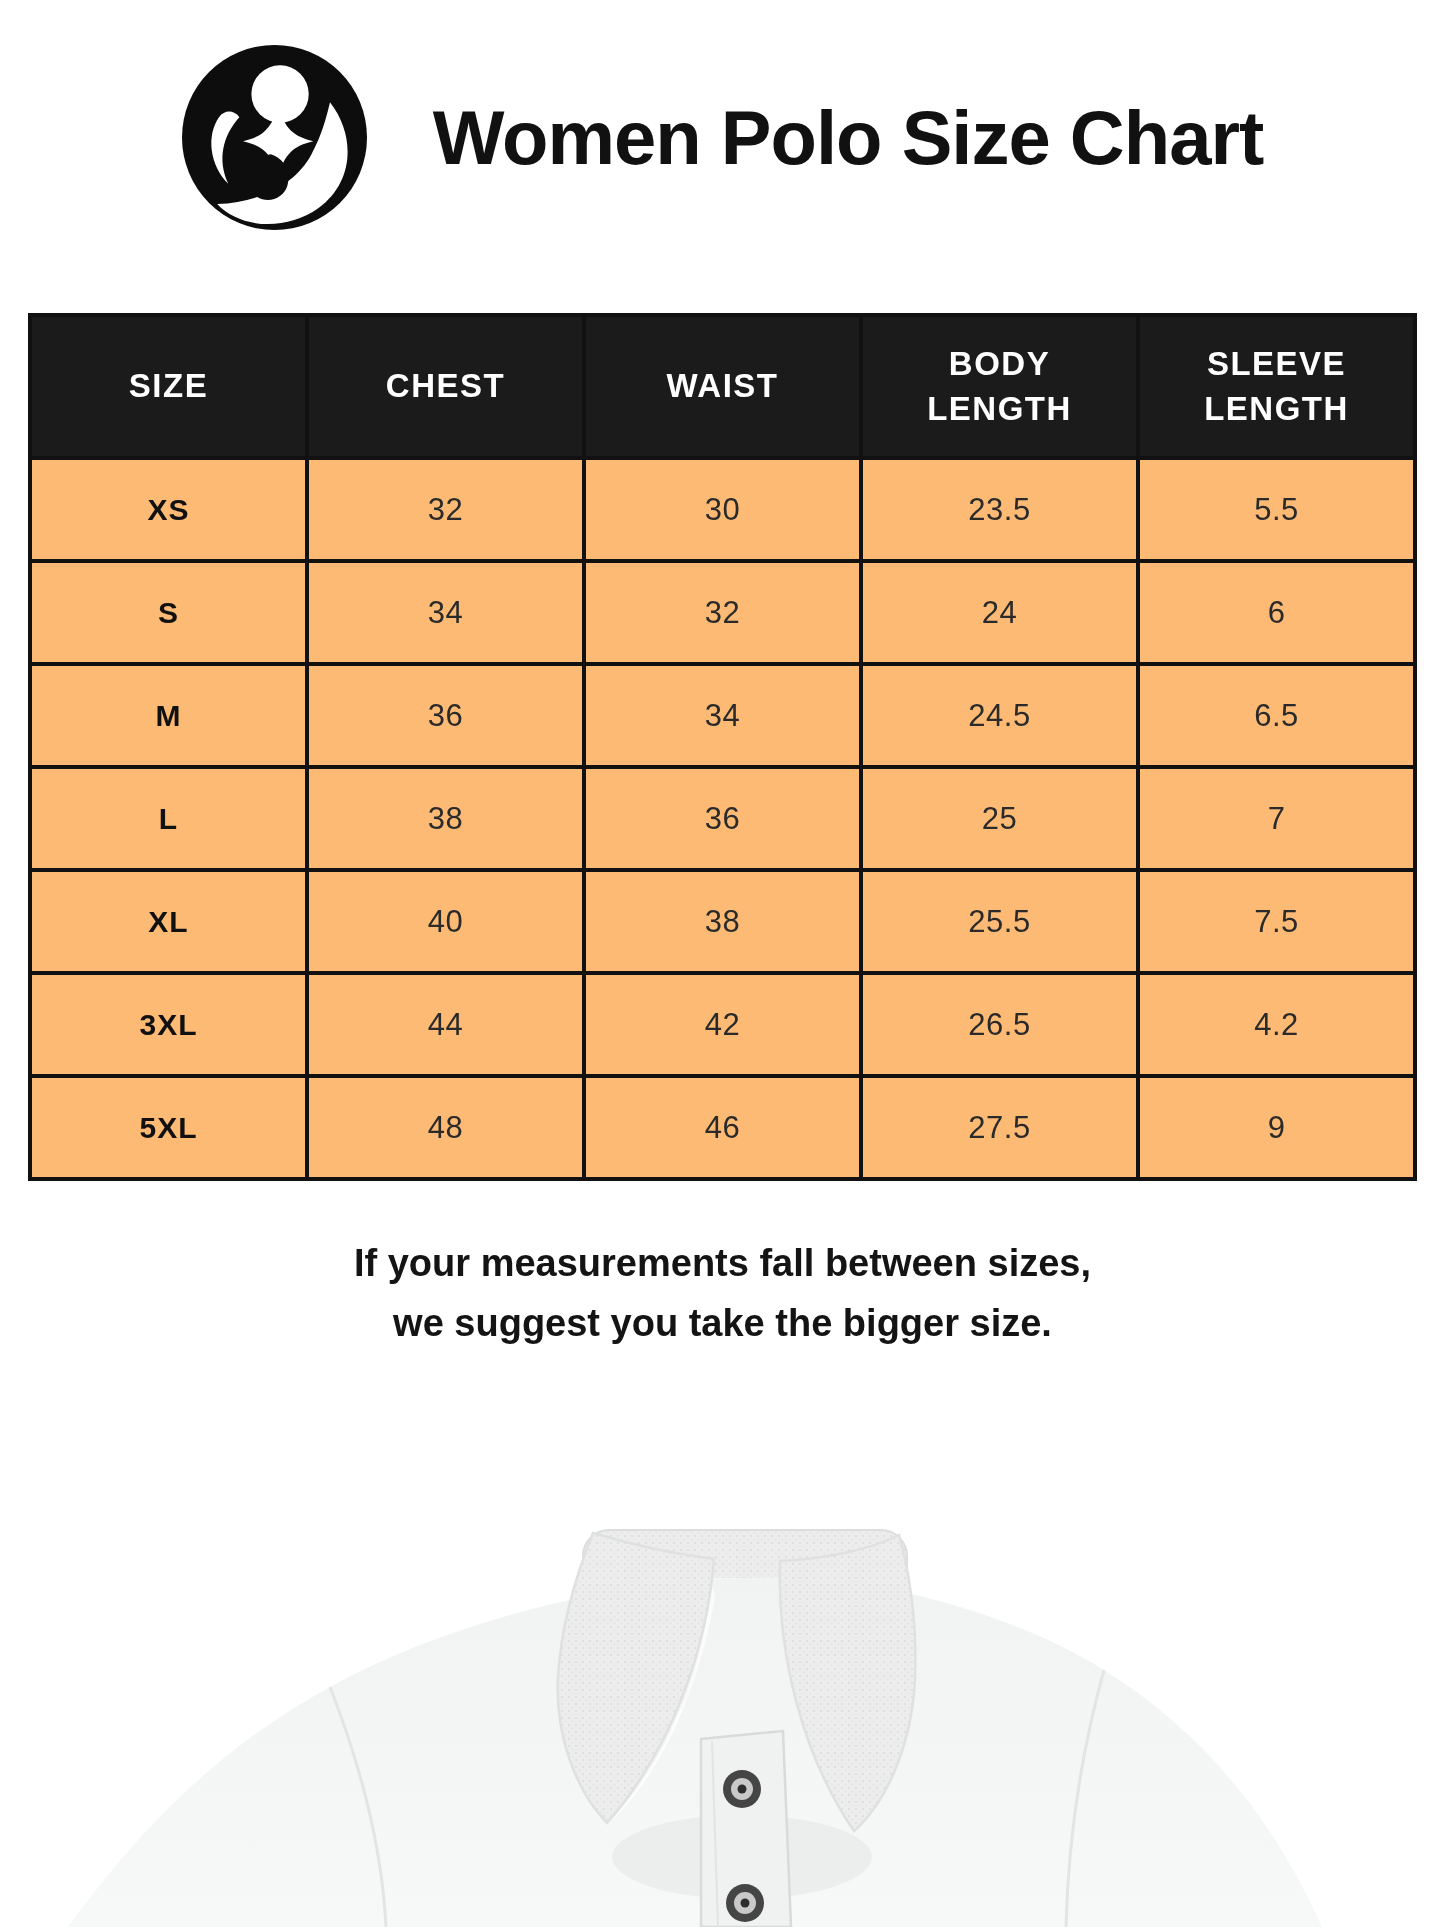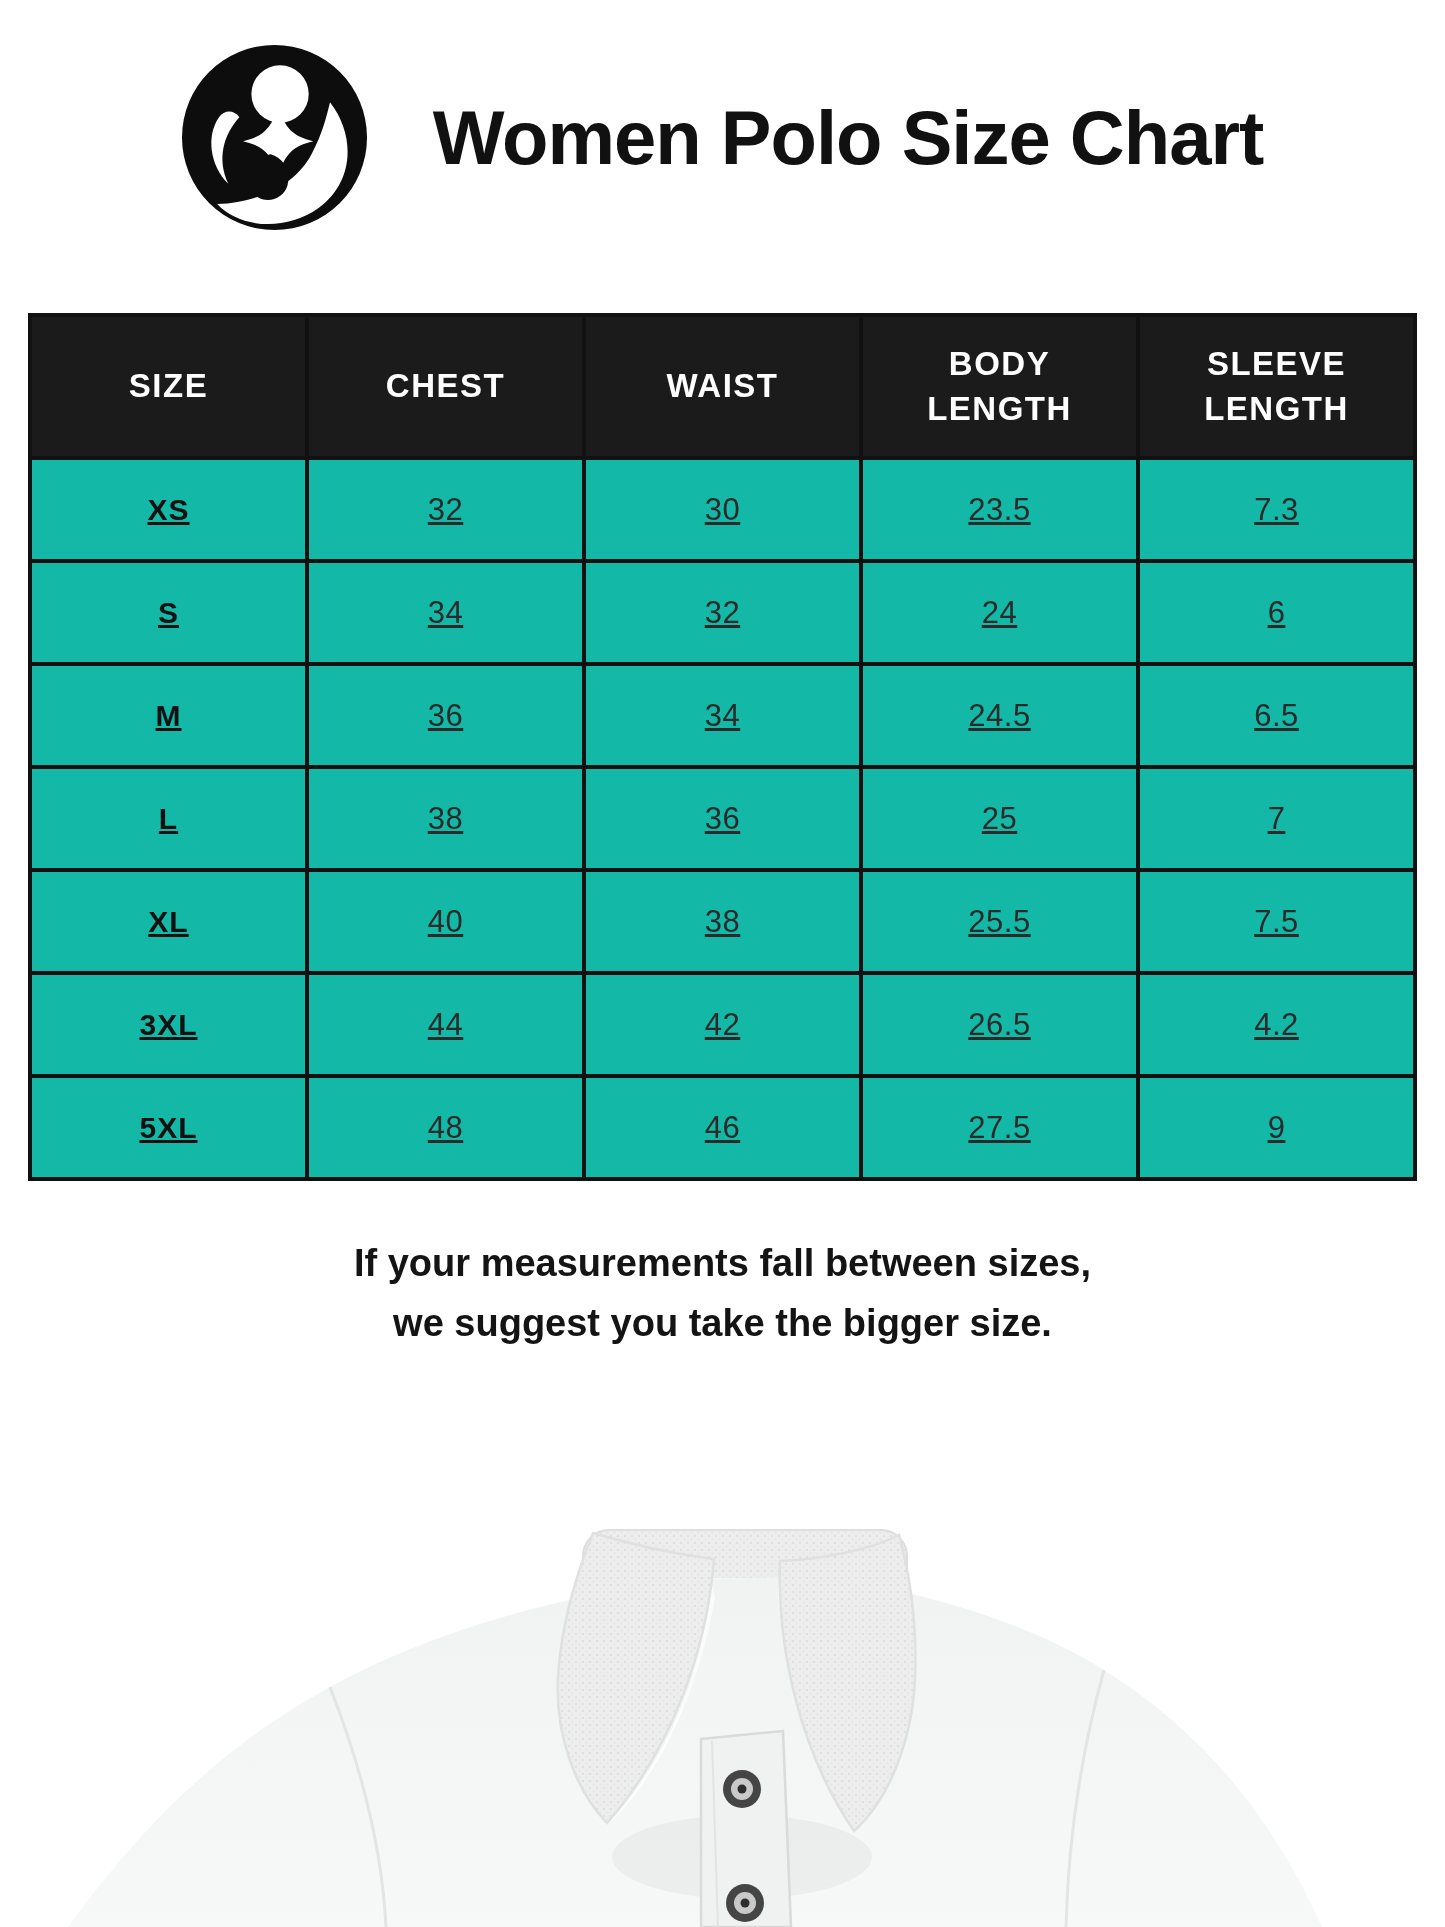--- a/index.html
+++ b/index.html
@@ -62,27 +62,26 @@
     font-size: 33px;
     font-weight: 700;
     letter-spacing: 1.5px;
     line-height: 1.35;
   }
   table.size-chart th .hdr-label {
     display: inline-block;
     max-width: 185px;
   }
   table.size-chart td {
-    background: #14b8a6;
+    background: #fdba74;
     height: 99px;
     font-size: 31px;
     font-weight: 400;
     color: #2a2a2a;
     letter-spacing: 0.5px;
-    text-decoration: underline;
   }
   table.size-chart td.size-cell {
     font-weight: 700;
     font-size: 30px;
     color: #111111;
     letter-spacing: 1px;
   }
   
   .fit-note {
     margin-top: 52px;
@@ -136,21 +135,21 @@
         <th><span class="hdr-label">BODY LENGTH</span></th>
         <th><span class="hdr-label">SLEEVE LENGTH</span></th>
       </tr>
     </thead>
     <tbody>
       <tr>
         <td class="size-cell">XS</td>
         <td>32</td>
         <td>30</td>
         <td>23.5</td>
-        <td>7.3</td>
+        <td>5.5</td>
       </tr>
       <tr>
         <td class="size-cell">S</td>
         <td>34</td>
         <td>32</td>
         <td>24</td>
         <td>6</td>
       </tr>
       <tr>
         <td class="size-cell">M</td>

